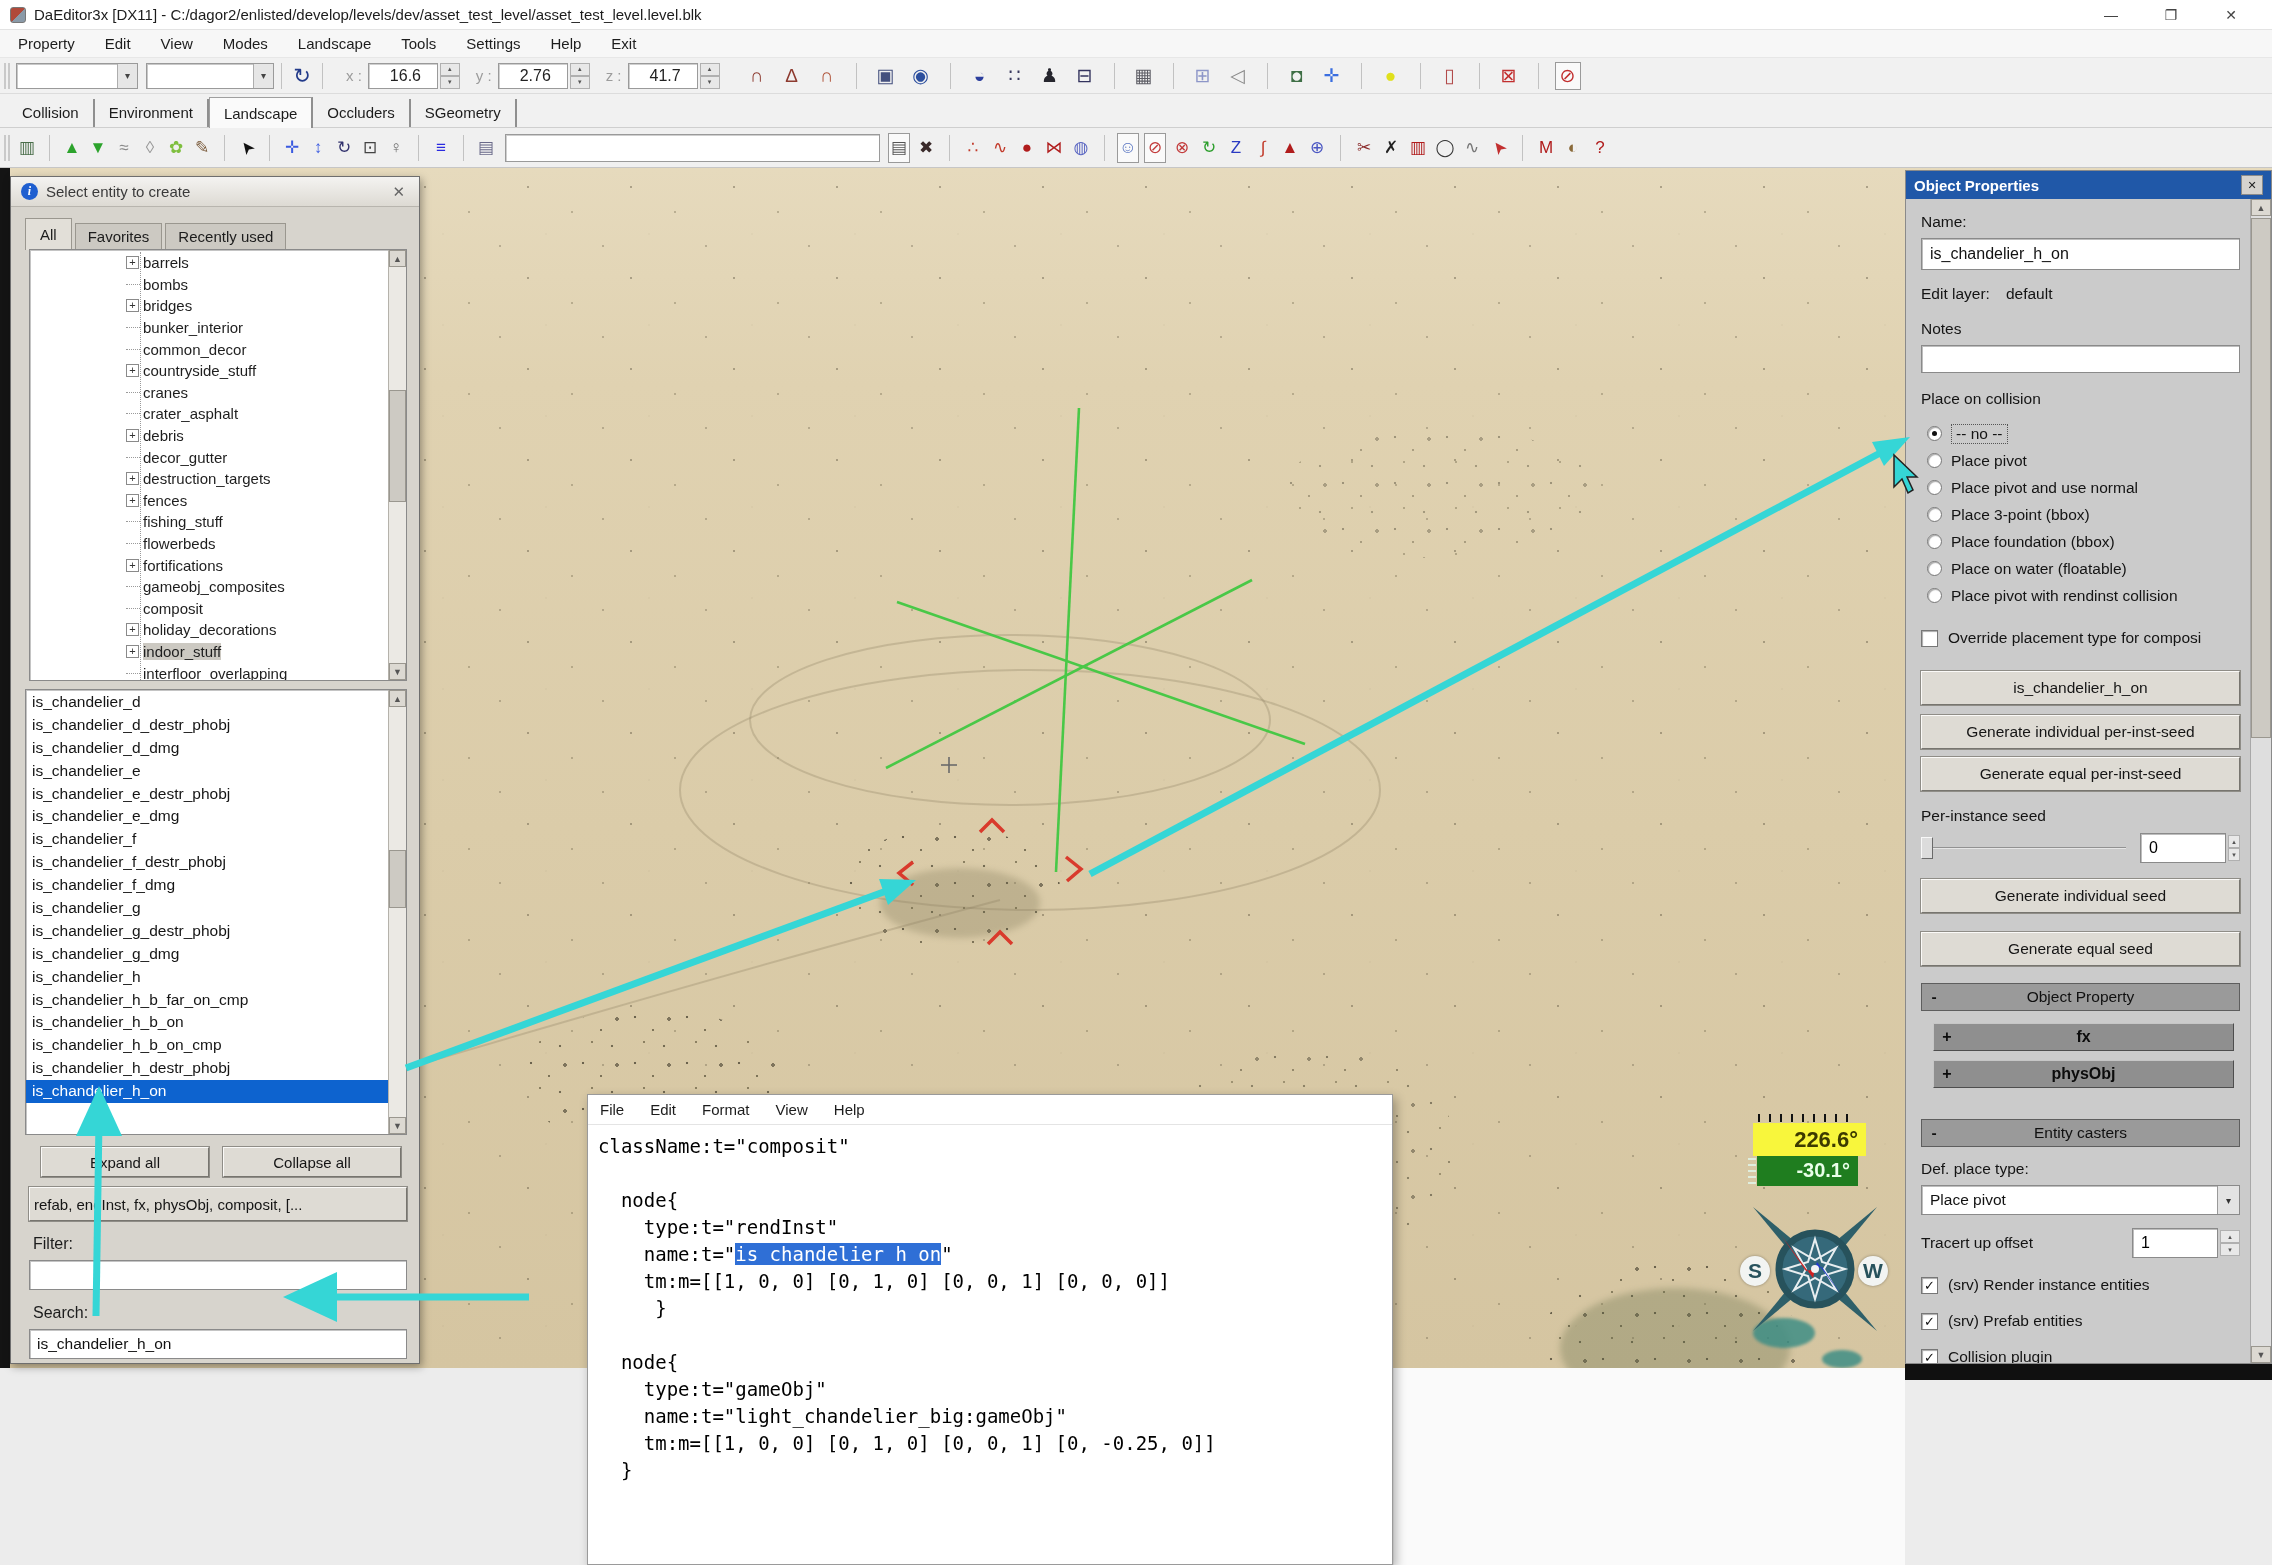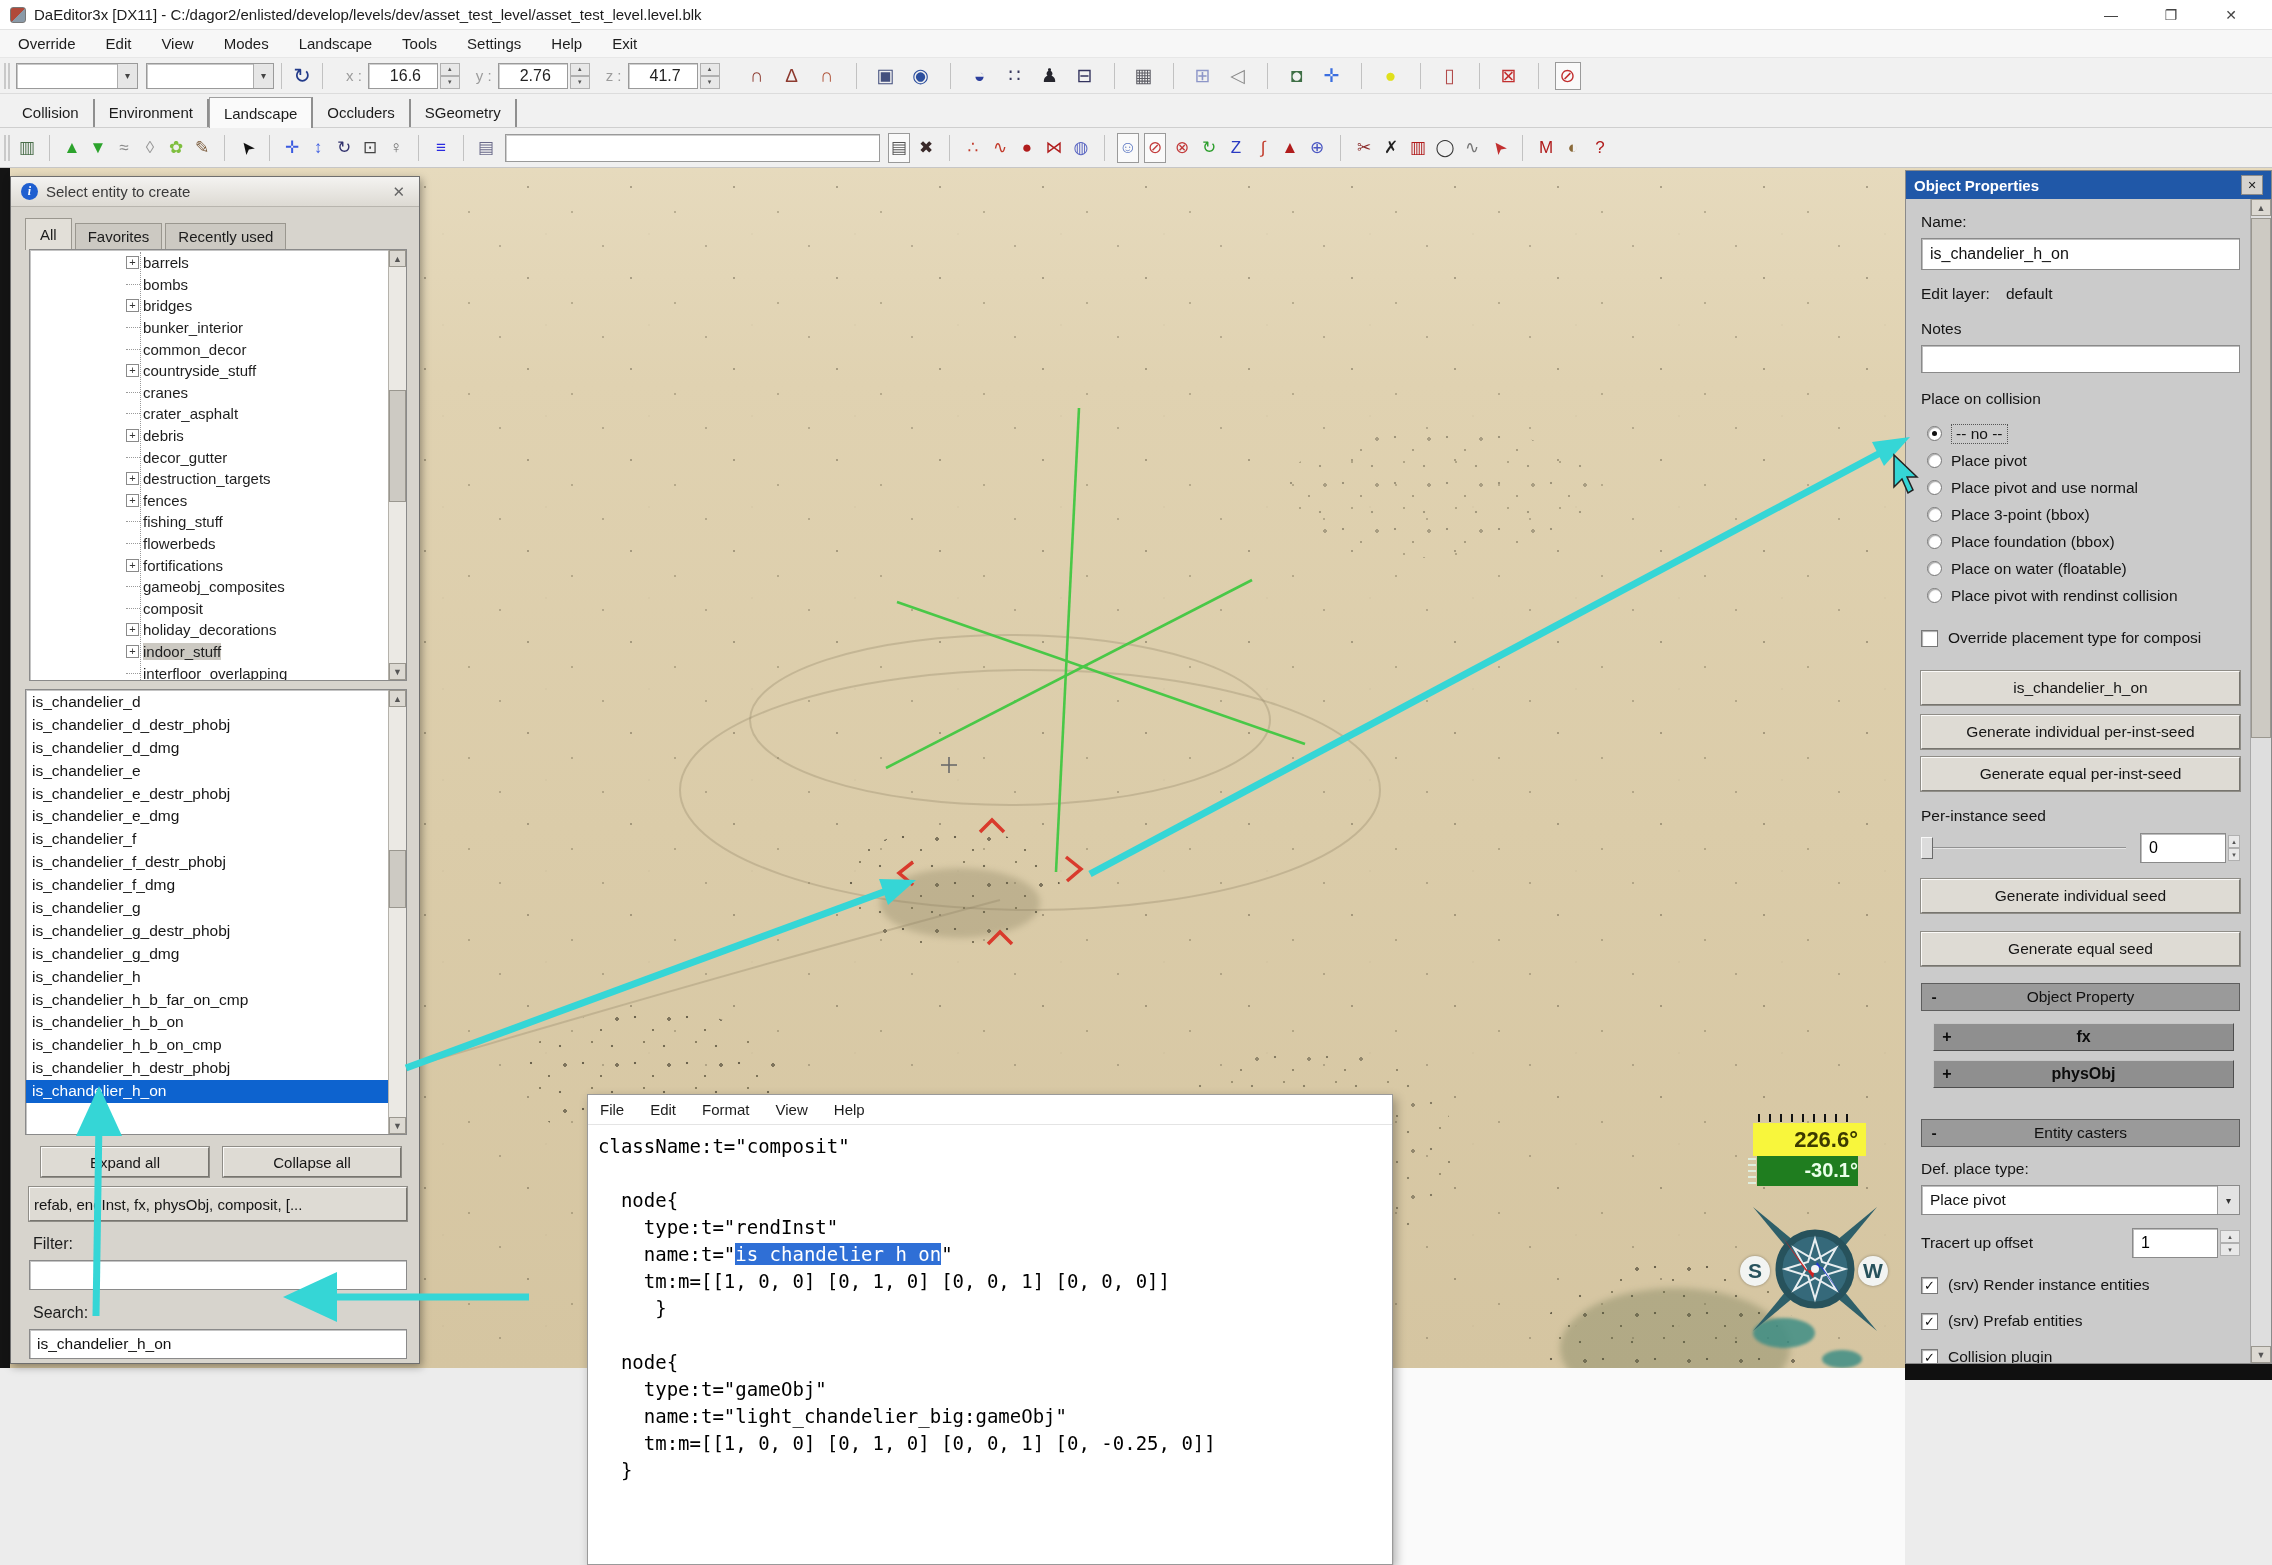--- a/index.html
+++ b/index.html
@@ -76,21 +76,21 @@
   .overlaySVG, .annotSVG { position:absolute; left:0; top:0; pointer-events:none; }
   .overlaySVG { z-index:12; } .annotSVG { z-index:60; }
 
   
   .compass { position:absolute; left:1740px; top:1112px; width:215px; height:235px; z-index:14; }
   .hdg-ticks { position:absolute; left:18px; top:2px; display:flex; gap:9px; }
   .hdg-ticks i { width:2px; height:8px; background:#111; display:block; }
   .hdg-box { position:absolute; left:13px; top:11px; width:113px; height:33px; background:var(--hdgbg);
              color:#3c3a00; font-weight:bold; font-size:22px; text-align:right; padding:4px 8px 0 0; }
   .pitch-box { position:absolute; left:17px; top:44px; width:101px; height:30px; background:var(--pitchbg);
-               color:#e9ffe9; font-weight:bold; font-size:20px; text-align:right; padding:3px 0 0 0; }
+               color:#e9ffe9; font-weight:bold; font-size:20px; text-align:right; padding:3px 8px 0 0; }
   .pitch-ticks { position:absolute; left:8px; top:46px; display:flex; flex-direction:column; gap:4px; }
   .pitch-ticks i { width:8px; height:2px; background:#dfeede; display:block; }
   .dir-letter { position:absolute; width:30px; height:30px; border-radius:50%; background:#f2f4f2;
                 color:#27525c; font-weight:bold; font-size:21px; display:flex; align-items:center;
                 justify-content:center; box-shadow:0 0 3px rgba(0,0,0,.35); }
 
   
   .bottomband { position:absolute; left:0; top:1368px; width:2272px; height:197px; background:#ececec; }
   .bottomband .white-part { position:absolute; left:1394px; top:0; width:511px; height:197px; background:#fafafa; }
   .black-strip { position:absolute; left:1905px; top:1364px; width:367px; height:16px; background:#101010; z-index:31; }
@@ -215,21 +215,21 @@
   <div class="app-icon"></div>
   <div class="title-text">DaEditor3x  [DX11]  - C:/dagor2/enlisted/develop/levels/dev/asset_test_level/asset_test_level.level.blk</div>
   <div class="win-controls">
     <div class="win-btn">—</div>
     <div class="win-btn">❐</div>
     <div class="win-btn">✕</div>
   </div>
 </div>
 
 <div class="menubar" id="menubar">
-    <span class="menu-item">Override</span>
+    <span class="menu-item">Property</span>
     <span class="menu-item">Edit</span>
     <span class="menu-item">View</span>
     <span class="menu-item">Modes</span>
     <span class="menu-item">Landscape</span>
     <span class="menu-item">Tools</span>
     <span class="menu-item">Settings</span>
     <span class="menu-item">Help</span>
     <span class="menu-item">Exit</span>
   </div>
 

